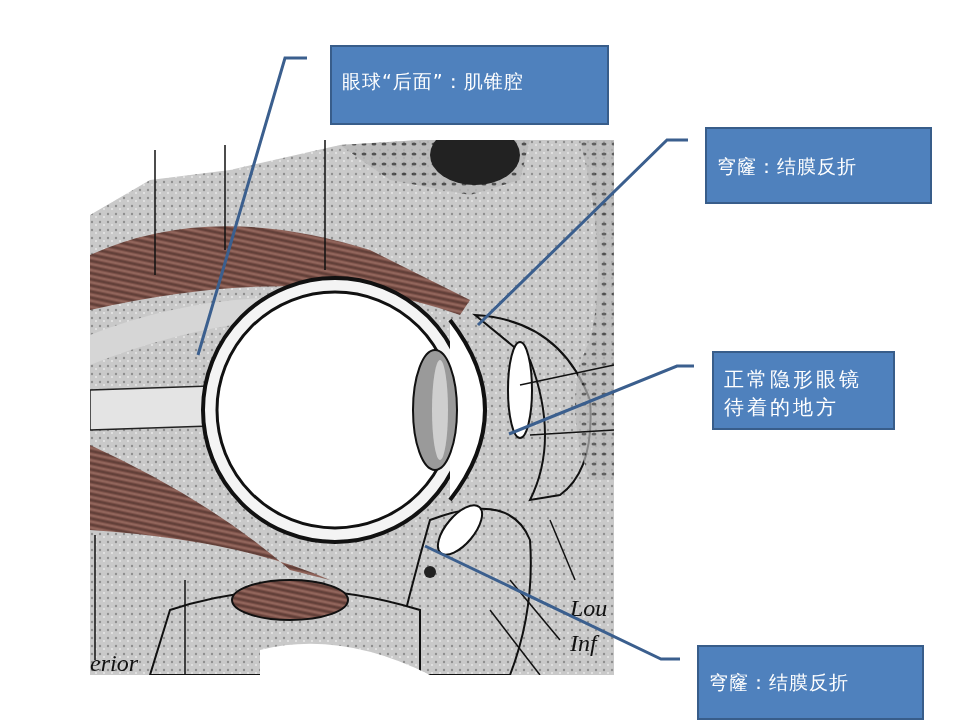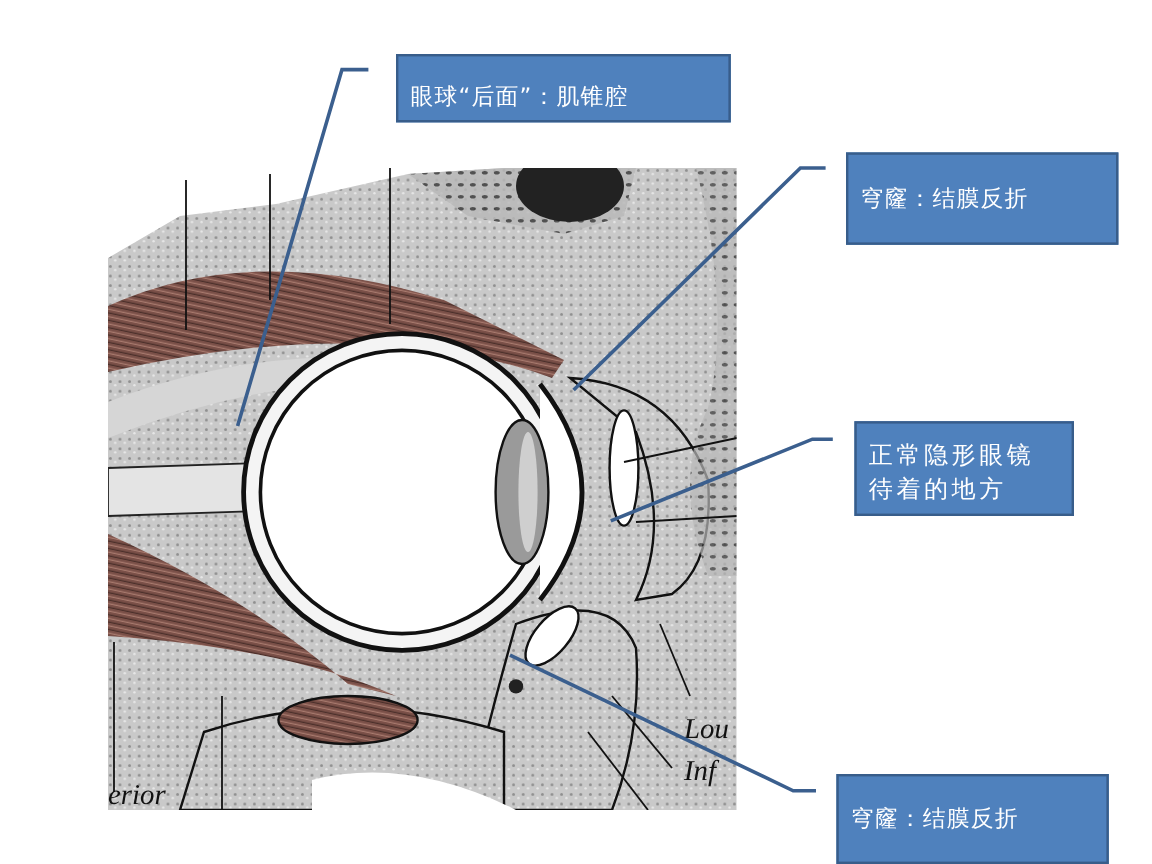--- a/index.html
+++ b/index.html
@@ -87,21 +87,21 @@
   <div class="fig-label" style="left:0px; top:510px;">erior</div>
 </div>
 
 <svg class="overlay" width="960" height="720">
   <polyline points="307,58 285,58 198,355" fill="none" stroke="#3b5f8e" stroke-width="3"></polyline>
   <polyline points="688,140 667,140 478,325" fill="none" stroke="#3b5f8e" stroke-width="3"></polyline>
   <polyline points="694,366 677,366 509,434" fill="none" stroke="#3b5f8e" stroke-width="3"></polyline>
   <polyline points="425,546 661,659 680,659" fill="none" stroke="#3b5f8e" stroke-width="3"></polyline>
 </svg>
 
-<div class="callout" style="left:330px; top:45px; width:279px; height:57px; padding:21px 10px 0 10px;">
+<div class="callout" style="left:330px; top:45px; width:279px; height:80px; padding:21px 10px 0 10px;">
   <span>眼球“后面”：肌锥腔</span>
 </div>
 <div class="callout" style="left:705px; top:127px; width:227px; height:77px; padding:24px 10px 0 10px;">
   <span>穹窿：结膜反折</span>
 </div>
 <div class="callout" style="left:712px; top:351px; width:183px; height:79px; padding:12px 10px 0 10px; font-size:20px; line-height:28px; letter-spacing:3px;">
   <span>正常隐形眼镜待着的地方</span>
 </div>
 <div class="callout" style="left:697px; top:645px; width:227px; height:75px; padding:22px 10px 0 10px;">
   <span>穹窿：结膜反折</span>

